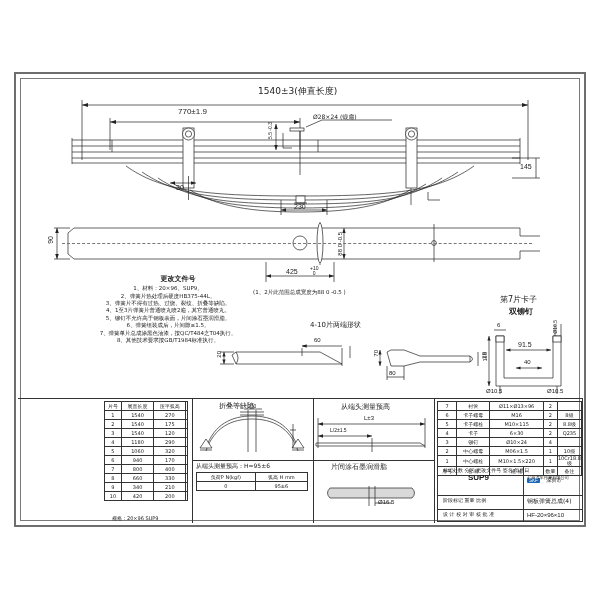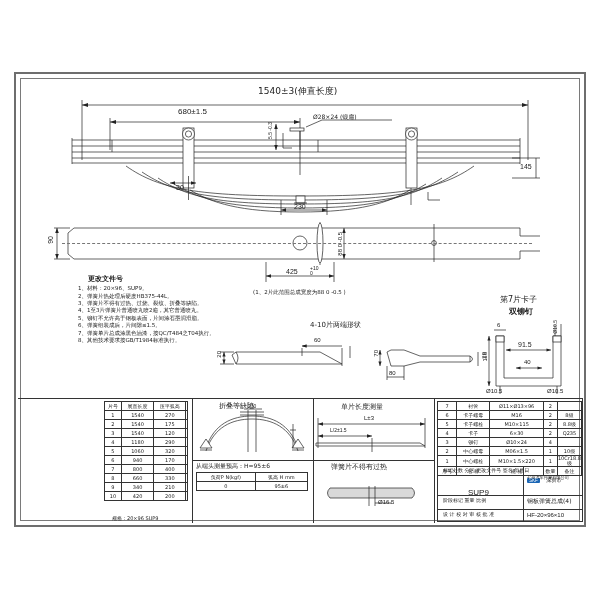--- a/index.html
+++ b/index.html
@@ -4,21 +4,21 @@
 <style>
   html,body{margin:0;padding:0;background:#ffffff;}
   body{width:600px;height:600px;overflow:hidden;
        font-family:"Liberation Sans","DejaVu Sans",sans-serif;color:#111;}
   #sheet{position:absolute;left:0;top:0;width:600px;height:600px;background:#fff;}
   .frame{position:absolute;left:14px;top:72px;width:572px;height:455px;
          border:2px solid #6e6e6e;background:#fff;box-sizing:border-box;}
   .inner{position:absolute;left:4px;top:4px;right:4px;bottom:4px;
          border:1px solid #7a7a7a;box-sizing:border-box;}
   .abs{position:absolute;}
-  .txt{position:absolute;white-space:nowrap;font-size:7px;line-height:1.05;color:#1a1a1a;}
+  .txt{position:absolute;white-space:nowrap;font-size:7px;line-height:1.05;color:#1a1a1a;text-align:center;}
   .txt.cn{font-family:"DejaVu Sans",sans-serif;}
   .t6{font-size:6px;} .t55{font-size:5.5px;} .t5{font-size:5px;}
   .t8{font-size:8px;} .t9{font-size:9px;} .t7{font-size:7px;}
   .vert{writing-mode:vertical-rl;transform:rotate(180deg);}
   .ln{position:absolute;background:#222;}
   .hl{height:1px;} .vl{width:1px;}
   .ctr{position:absolute;height:0;border-top:1px dashed #777;}
   svg{position:absolute;left:0;top:0;overflow:visible;}
   .tbl{position:absolute;border-collapse:collapse;font-size:5px;}
   .tbl td,.tbl th{border:0.6px solid #333;padding:0;text-align:center;
@@ -98,21 +98,21 @@
       <path d="M276 124 l-1.8 5 h3.6 z" fill="#222" stroke="none"></path>
       <path d="M276 150 l-1.8 -5 h3.6 z" fill="#222" stroke="none"></path>
 
       <line x1="411" y1="188" x2="411" y2="205"></line>
       <line x1="428" y1="192" x2="428" y2="200"></line>
       <line x1="428" y1="200" x2="440" y2="200"></line>
     </g>
   </svg>
 
   <div class="txt cn t9" style="left:258px;top:87px;">1540±3(伸直长度)</div>
-  <div class="txt t8" style="left:178px;top:108px;">680±1.5</div>
+  <div class="txt t8" style="left:178px;top:108px;">770±1.9</div>
   <div class="txt cn t6" style="left:313px;top:114px;">Ø28×24 (锻扁)</div>
   <div class="txt t5 vert" style="left:268px;top:122px;">5.5 -0.3</div>
   <div class="txt t7" style="left:176px;top:184px;">30</div>
   <div class="txt t7" style="left:520px;top:163px;">145</div>
 
   <svg width="600" height="600">
     <g stroke="#222" fill="none" stroke-width="0.7">
       <path d="M68 233 L74 228 L520 228 L520 236 L540 236"></path>
       <path d="M68 254 L74 259 L520 259 L520 251 L540 251"></path>
       <line x1="68" y1="233" x2="68" y2="254"></line>
@@ -346,39 +346,39 @@
           <td>负荷P  N(kgf)</td>
           <td>弧高  H  mm</td>
         </tr>
     <tr id="asm-vals">
           <td>0</td>
           <td>95±6</td>
         </tr>
   </tbody>
     </table>
 
-  <div class="txt cn t7" style="left:341px;top:404px;">单片长度测量</div>
+  <div class="txt cn t7" style="left:341px;top:404px;">从端头测量预高</div>
   <svg width="600" height="600">
     <g stroke="#222" fill="none" stroke-width="0.7">
       <line x1="318" y1="424" x2="425" y2="424"></line>
       <path d="M318 424 l5 -1.8 v3.6 z" fill="#222" stroke="none"></path>
       <path d="M425 424 l-5 -1.8 v3.6 z" fill="#222" stroke="none"></path>
       <line x1="318" y1="436" x2="372" y2="436"></line>
       <path d="M318 436 l5 -1.8 v3.6 z" fill="#222" stroke="none"></path>
       <path d="M372 436 l-5 -1.8 v3.6 z" fill="#222" stroke="none"></path>
       <path d="M316 443 L420 443 L425 446 L316 446 Z" fill="#fff"></path>
       <line x1="372" y1="438" x2="372" y2="452"></line>
       <line x1="425" y1="418" x2="425" y2="448"></line>
       <line x1="318" y1="418" x2="318" y2="448"></line>
     </g>
   </svg>
   <div class="txt t6" style="left:364px;top:415px;">L±3</div>
   <div class="txt t5" style="left:330px;top:428px;">L/2±1.5</div>
 
-  <div class="txt cn t7" style="left:331px;top:464px;">弹簧片不得有过热</div>
+  <div class="txt cn t7" style="left:331px;top:464px;">片间涂石墨润滑脂</div>
   <svg width="600" height="600">
     <g stroke="#222" fill="none" stroke-width="0.7">
       <path d="M330 488 q-5 5 0 10 L412 498 q5 -5 0 -10 Z" fill="#d9d9d9"></path>
       <line x1="369" y1="486" x2="369" y2="506"></line>
       <line x1="375" y1="486" x2="375" y2="506"></line>
       <line x1="375" y1="503" x2="392" y2="503"></line>
     </g>
   </svg>
   <div class="txt t6" style="left:378px;top:499px;">Ø16.5</div>
 
@@ -446,21 +446,21 @@
   <div class="ln hl" style="left:437px;top:466px;width:145px;background:#333;"></div>
   <div class="ln hl" style="left:437px;top:475px;width:145px;background:#333;"></div>
   <div class="ln hl" style="left:437px;top:495px;width:145px;background:#333;"></div>
   <div class="ln hl" style="left:437px;top:509px;width:145px;background:#333;"></div>
   <div class="ln hl" style="left:437px;top:521px;width:145px;background:#333;"></div>
   <div class="ln vl" style="left:523px;top:466px;height:56px;background:#333;"></div>
   <div class="ln vl" style="left:437px;top:466px;height:56px;background:#333;"></div>
   <div class="ln vl" style="left:582px;top:398px;height:124px;background:#333;"></div>
 
   <div class="txt t5 cn" style="left:443px;top:468px;"><span id="stamp-row">标记处数   分区   更改文件号   签名   年月日</span></div>
-  <div class="txt t8" style="left:468px;top:489px;font-weight:normal;">SUP9</div>
+  <div class="txt t8" style="left:468px;top:474px;font-weight:bold;">SUP9</div>
   <div class="txt t5 cn" style="left:443px;top:498px;"><span id="mini-row">阶段标记   重量   比例</span></div>
   <div class="txt t5 cn" style="left:443px;top:512px;"><span id="sign-row">设 计   校 对   审 核   批 准</span></div>
 
   <div class="abs" style="left:527px;top:468px;">
     <span class="logo">SKF</span>
     <span class="txt cn t5" style="position:relative;left:2px;top:0;">深圳市</span>
   </div>
   <div class="txt cn" style="left:527px;top:476px;font-size:4.2px;">七州汽车弹簧有限公司</div>
   <div class="txt cn t6" style="left:527px;top:498px;">钢板弹簧总成(4)</div>
   <div class="txt t6" style="left:527px;top:512px;">HF-20×96×10</div>

